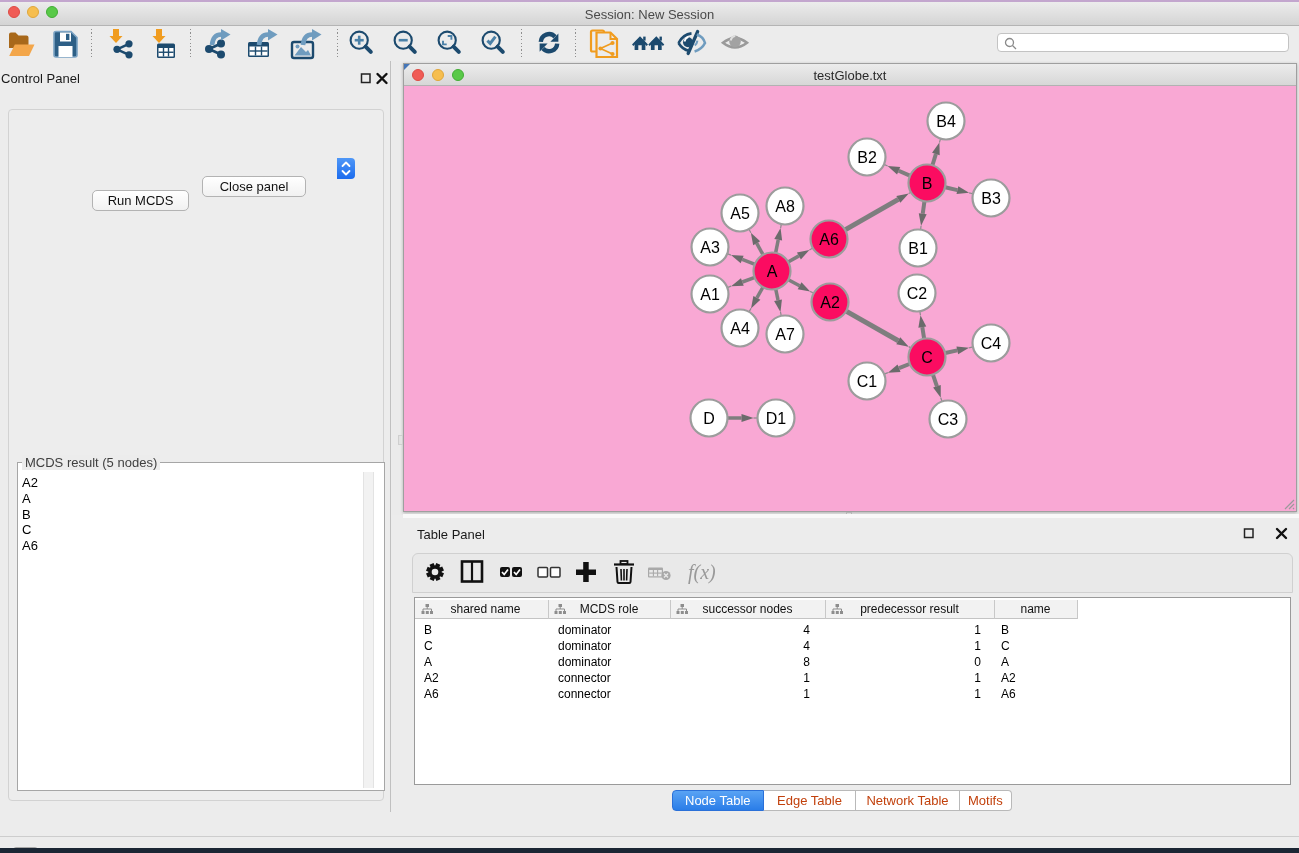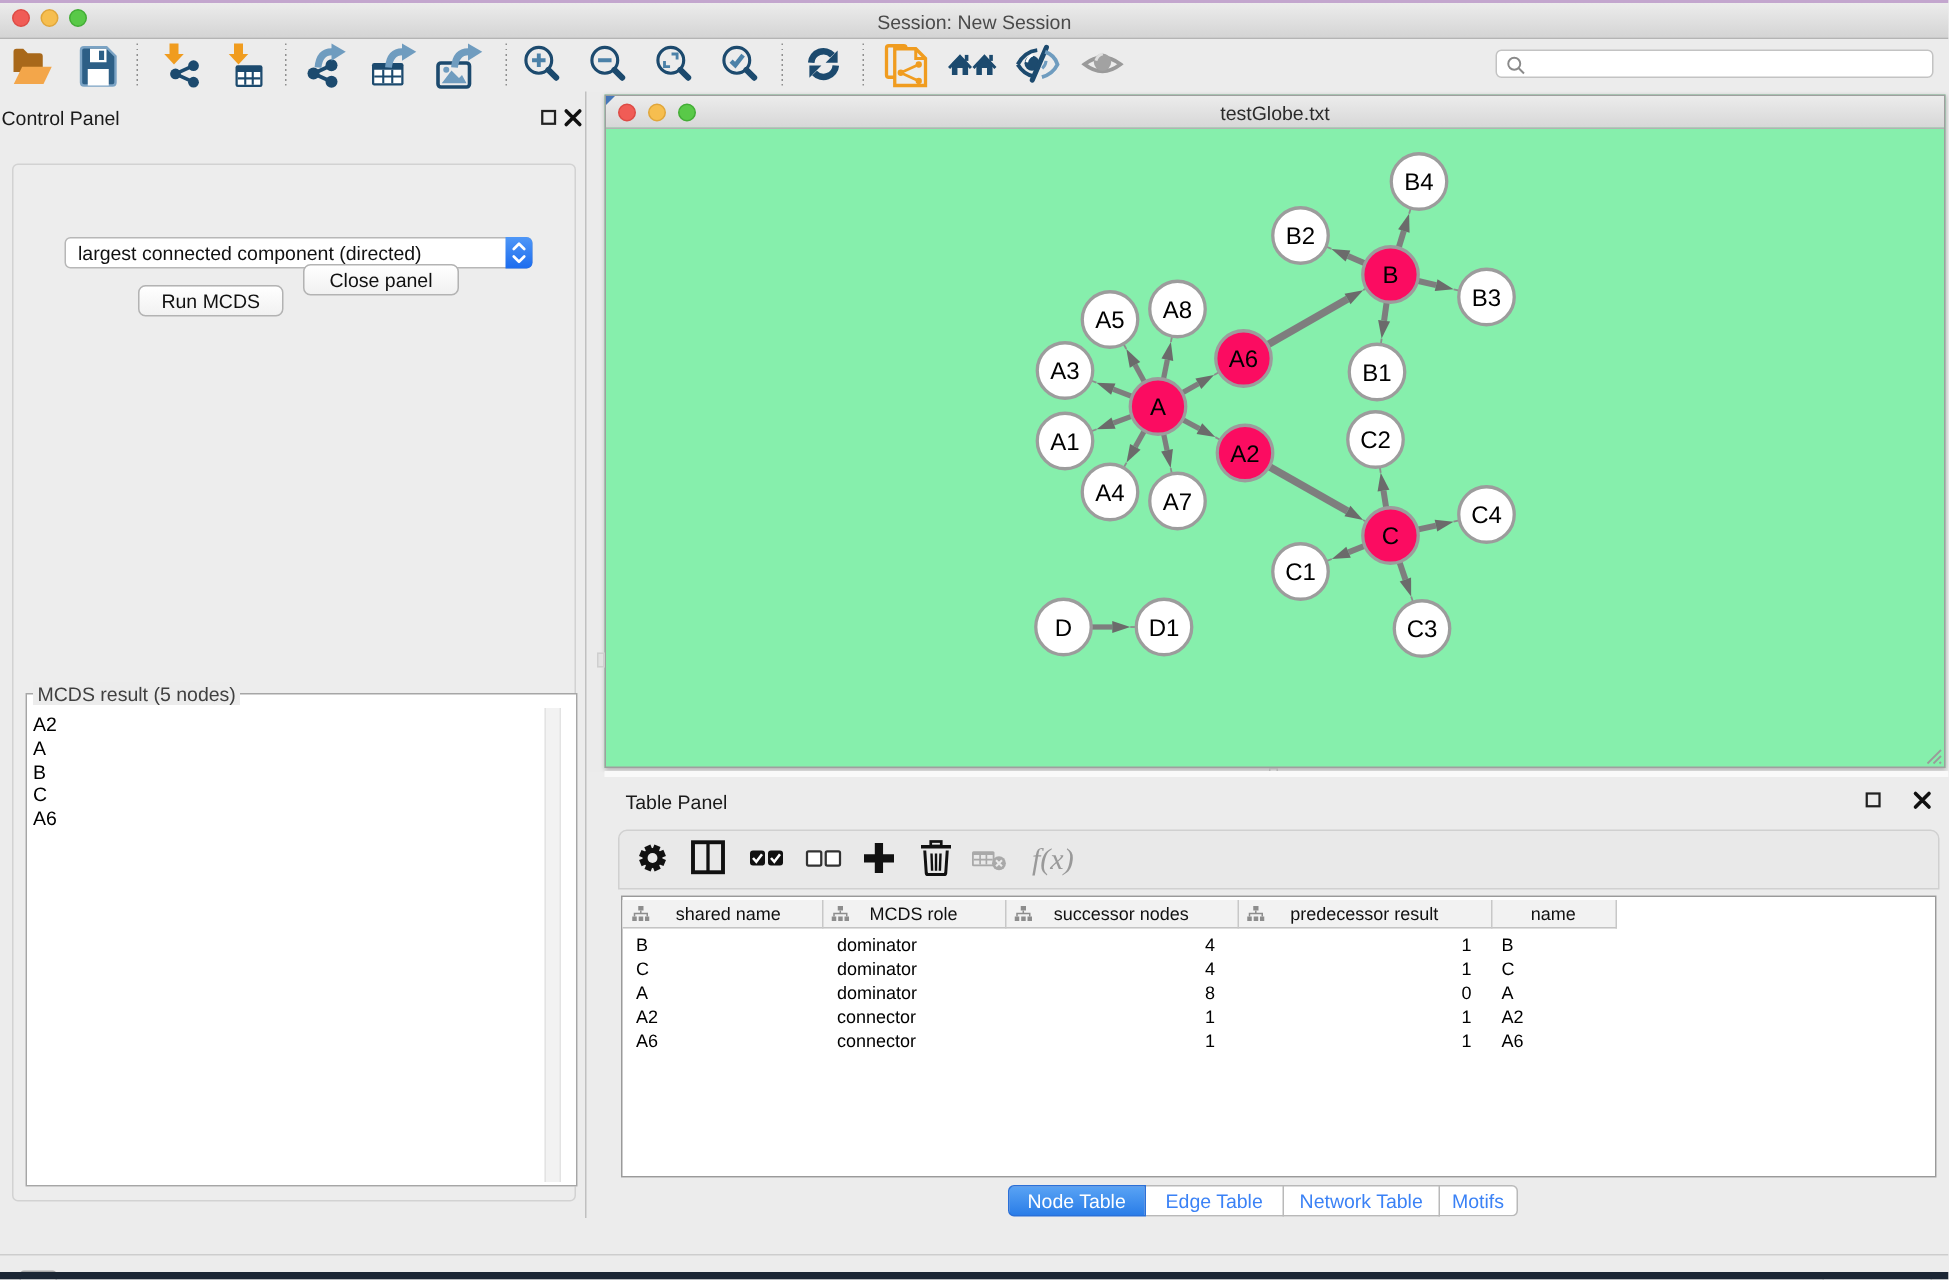--- a/index.html
+++ b/index.html
@@ -35,36 +35,36 @@
 .btn { background:linear-gradient(#ffffff,#f1f1f1); border:1px solid #b3b3b3; border-radius:5px; font-size:13px; color:#111; text-align:center; }
 #runbtn { left:92px; top:129px; width:97px; height:21px; line-height:19px; }
 #closebtn { left:202px; top:115px; width:104px; height:21px; line-height:19px;text-align:center; }
 #groupbox { left:17px; top:401px; width:368px; height:329px; border:1px solid #a6a6a6; background:#fff; }
 #grouplabel { left:22px; top:394px; background:#ececec; padding:0 3px; font-size:13px; color:#404040; }
 #grouplist { left:4px; top:12px; font-size:13px; color:#000; line-height:15.8px; }
 #groupscroll { left:345px; top:9px; width:11px; height:316px; background:#f2f2f2; border-left:1px solid #e3e3e3; border-right:1px solid #e3e3e3; }
 
 
 #mdi { left:392px; top:61px; width:907px; height:454px; background:#ebebeb; }
-#netwin { left:11px; top:2px; width:894px; height:449px; background:#86efac; border:1px solid #9f9f9f; box-shadow:0 1px 3px rgba(0,0,0,0.25); }
+#netwin { left:11px; top:2px; width:894px; height:449px; background:#f9a8d4; border:1px solid #9f9f9f; box-shadow:0 1px 3px rgba(0,0,0,0.25); }
 #nettitle { left:0; top:0; width:100%; height:22px; background:linear-gradient(#ececec,#d7d7d7); border-bottom:1px solid #b2b2b2; }
 #nettitle .t { width:100%; text-align:center; top:4px; font-size:13px; color:#2a2a2a; }
 
 
 #tpanel { left:392px; top:515px; width:907px; height:297px; background:#ececec; }
 #tpanel .title { left:25px; top:12px; font-size:13px; color:#1a1a1a; }
 #ttoolbar { left:20px; top:38px; width:881px; height:40px; background:#e9e9e9; border:1px solid #d0d0d0; border-radius:6px 6px 0 0; }
 #ttable { left:22px; top:82px; width:877px; height:188px; background:#fff; border:1px solid #9a9a9a; }
 #thead { left:0; top:2px; width:663px; height:19px; background:#f2f2f2; border-bottom:1px solid #c4c4c4; font-size:12px; color:#111; }
 .th { position:absolute; top:2px; text-align:center; }
 .tsep { position:absolute; top:0; width:1px; height:19px; background:#c8c8c8; }
 .cell { position:absolute; font-size:12px; color:#000; }
 
 .btabs { left:280px; top:275px; height:21px; display:flex; font-size:13px; }
-.btab { background:#fff; border:1px solid #b9b9b9; border-left:none; padding:2px 12px 0; color:#3b82f6; height:21px; }
+.btab { background:#fff; border:1px solid #b9b9b9; border-left:none; padding:2px 12px 0; color:#c2410c; height:21px; }
 .btab.sel { background:linear-gradient(#59a3f4,#2a7de8); color:#fff; border-color:#2a70d8; border-radius:4px 0 0 4px; border-left:1px solid #2a70d8; }
 .btab.last { border-radius:0 4px 4px 0; }
 
 
 #statusbar { left:0; top:812px; width:1299px; height:36px; background:#ececec; border-top:1px solid #cdcdcd;margin-top:24px; }
 #listbtn { left:13px; top:10px; width:25px; height:24px; background:linear-gradient(#fdfdfd,#f0f0f0); border:1px solid #a8a8a8; border-radius:3px; }
 #membtn { left:1215px; top:12px; width:73px; height:21px; background:#fff; border:1px solid #b5b5b5; border-radius:4px; font-size:12px; color:#111; }
 #darkstrip { left:0; top:848px; width:1299px; height:5px; background:#1b2634; }
 </style>
 </head>
@@ -174,21 +174,20 @@
   </div>
 </div>
 
 <div class="abs" id="cpanel">
   <div class="abs title">Control Panel</div>
   <svg class="abs" style="left:360px; top:11px" width="30" height="14" viewBox="0 0 30 14">
     <rect x="1.5" y="2" width="8.5" height="8.5" fill="none" stroke="#222" stroke-width="1.5"></rect>
     <path d="M17.5 2 L26.5 11 M26.5 2 L17.5 11" stroke="#111" stroke-width="2.4" stroke-linecap="round"></path>
   </svg>
   <div class="abs" id="cp-inner"></div>
-  <div class="abs" id="dropdown">largest connected component (directed)</div>
   <div class="abs" id="dropcap">
     <svg width="18" height="21" viewBox="0 0 18 21">
         <path d="M5.5 8 L9 4.5 L12.5 8" stroke="#fff" stroke-width="1.8" fill="none" stroke-linecap="round" stroke-linejoin="round"></path>
         <path d="M5.5 13 L9 16.5 L12.5 13" stroke="#fff" stroke-width="1.8" fill="none" stroke-linecap="round" stroke-linejoin="round"></path>
       </svg>
   </div>
   <div class="abs btn" id="runbtn">Run MCDS</div>
   <div class="abs btn" id="closebtn">Close panel</div>
   <div class="abs" id="groupbox">
     <div class="abs" id="groupscroll"></div>

